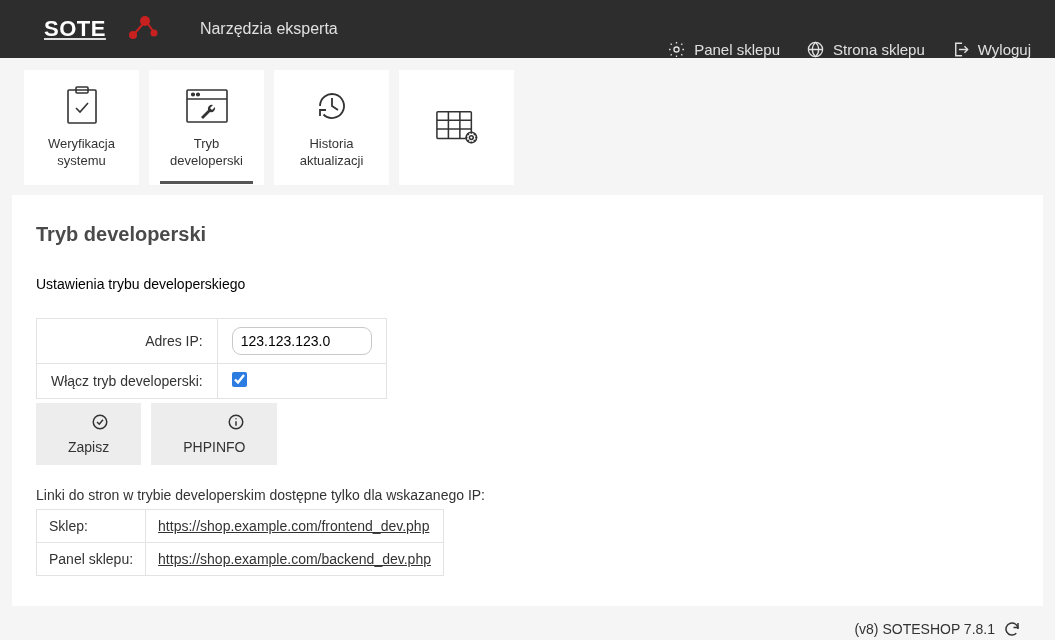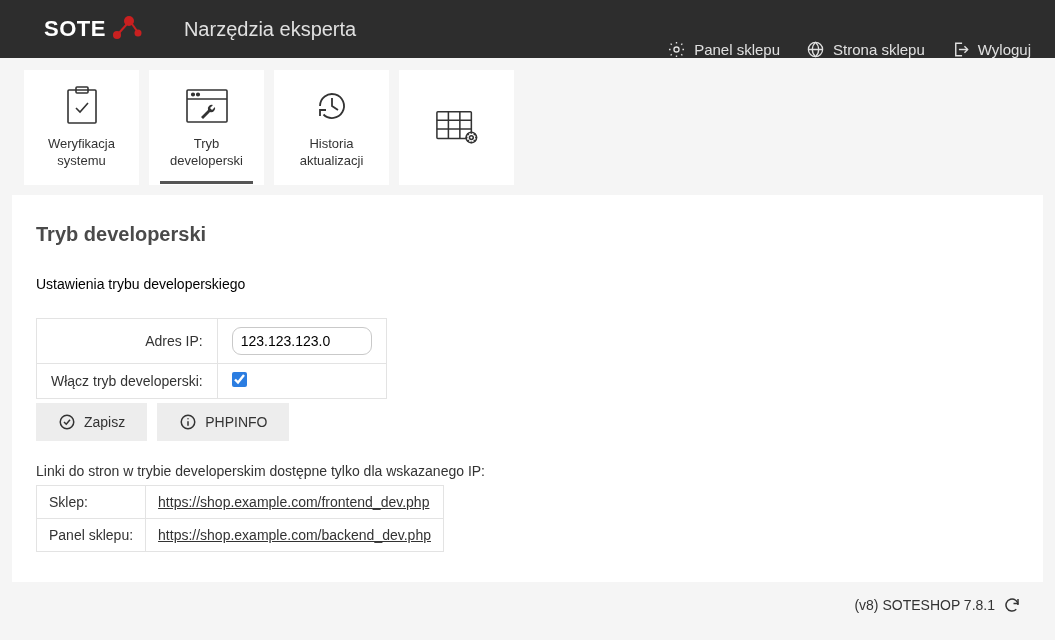--- a/index.html
+++ b/index.html
@@ -15,34 +15,35 @@
     background: #2d2d2d;
     color: #e0e0e0;
     height: 58px;
     display: flex;
     align-items: center;
     padding: 0 24px 0 44px;
   }
   .logo {
     display: flex;
     align-items: center;
-    gap: 6px;
+    gap: 22px;
+    text-decoration: underline;
   }
   .logo-text {
     font-weight: 700;
     font-size: 22px;
     letter-spacing: 0.5px;
     color: #fff;
   }
   .logo-glyph { position: relative; width: 30px; height: 26px; }
   .logo-glyph svg { display: block; }
   .top-title {
     margin-left: 42px;
     color: #e0e0e0;
-    font-size: 20px;
+    font-size: 16px;
   }
   .top-spacer { flex: 1; }
   .top-nav { display: flex; align-items: center; gap: 26px; }
   .top-link {
     display: flex;
     align-items: center;
     gap: 8px;
     color: #e0e0e0;
     font-size: 15px;
     cursor: pointer;
@@ -123,27 +124,28 @@
   }
   .form-table input[type=checkbox] {
     width: 15px; height: 15px;
     accent-color: #2b7de1;
   }
 
   .button-row { display: flex; gap: 10px; margin-bottom: 22px; }
   .btn {
     background: #ededed;
     border: none;
-    padding: 10px 22px;
-    display: flex;
-    align-items: center;
+    padding: 10px 32px;
+    display: flex;
+    align-items: flex-end;
     gap: 8px;
     font-size: 14px;
     color: #333;
     cursor: pointer;
+    flex-direction: column;
   }
   .btn svg { display: block; }
 
   .links-caption { font-size: 14px; color: #333; margin-bottom: 6px; }
   .links-table { border-collapse: collapse; border-radius: 13px; }
   .links-table td {
     border: 1px solid #e3e3e3;
     padding: 8px 12px;
     font-size: 14px;
   }

